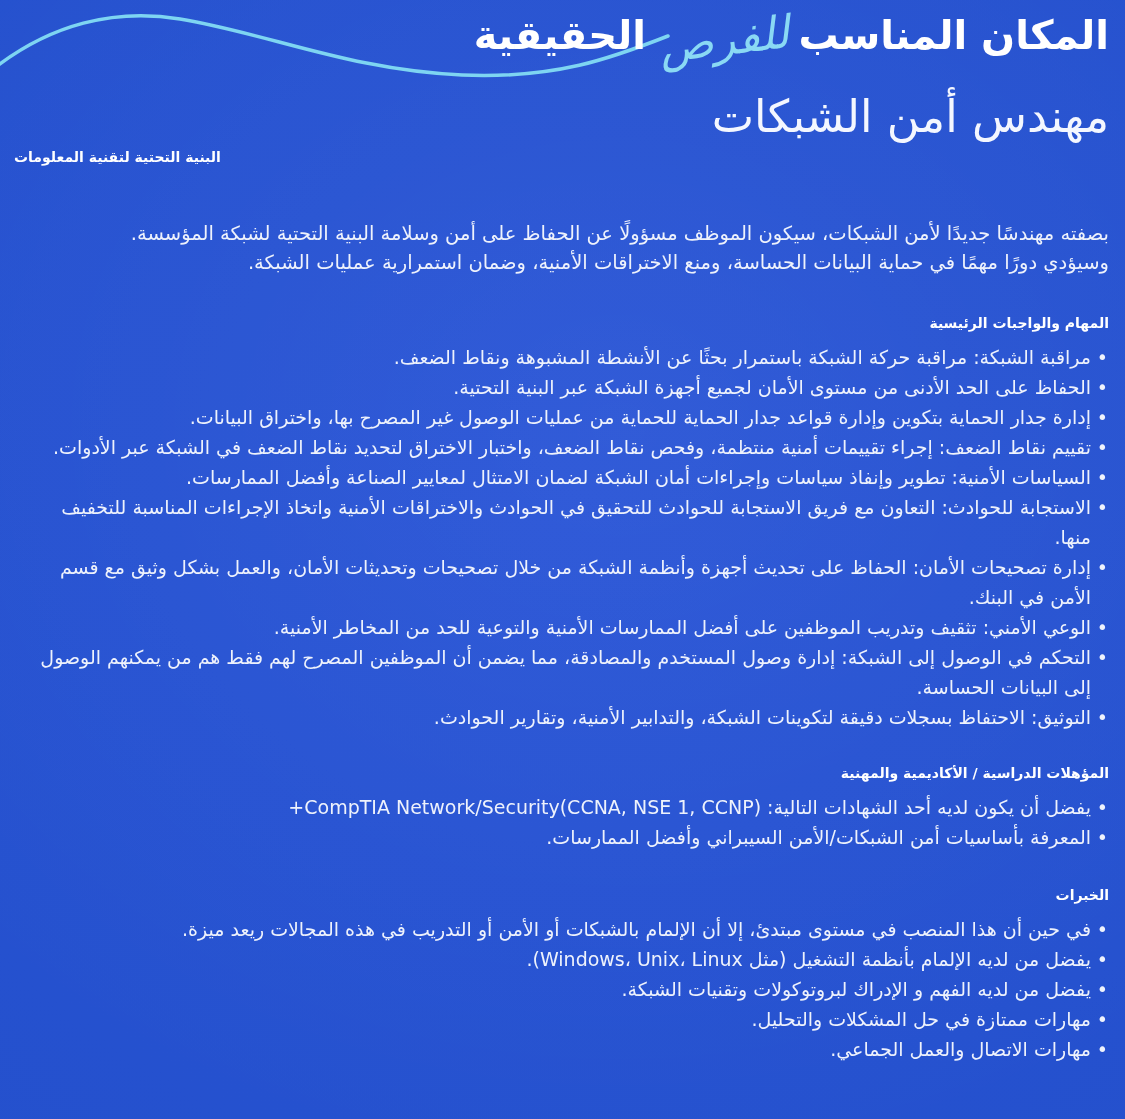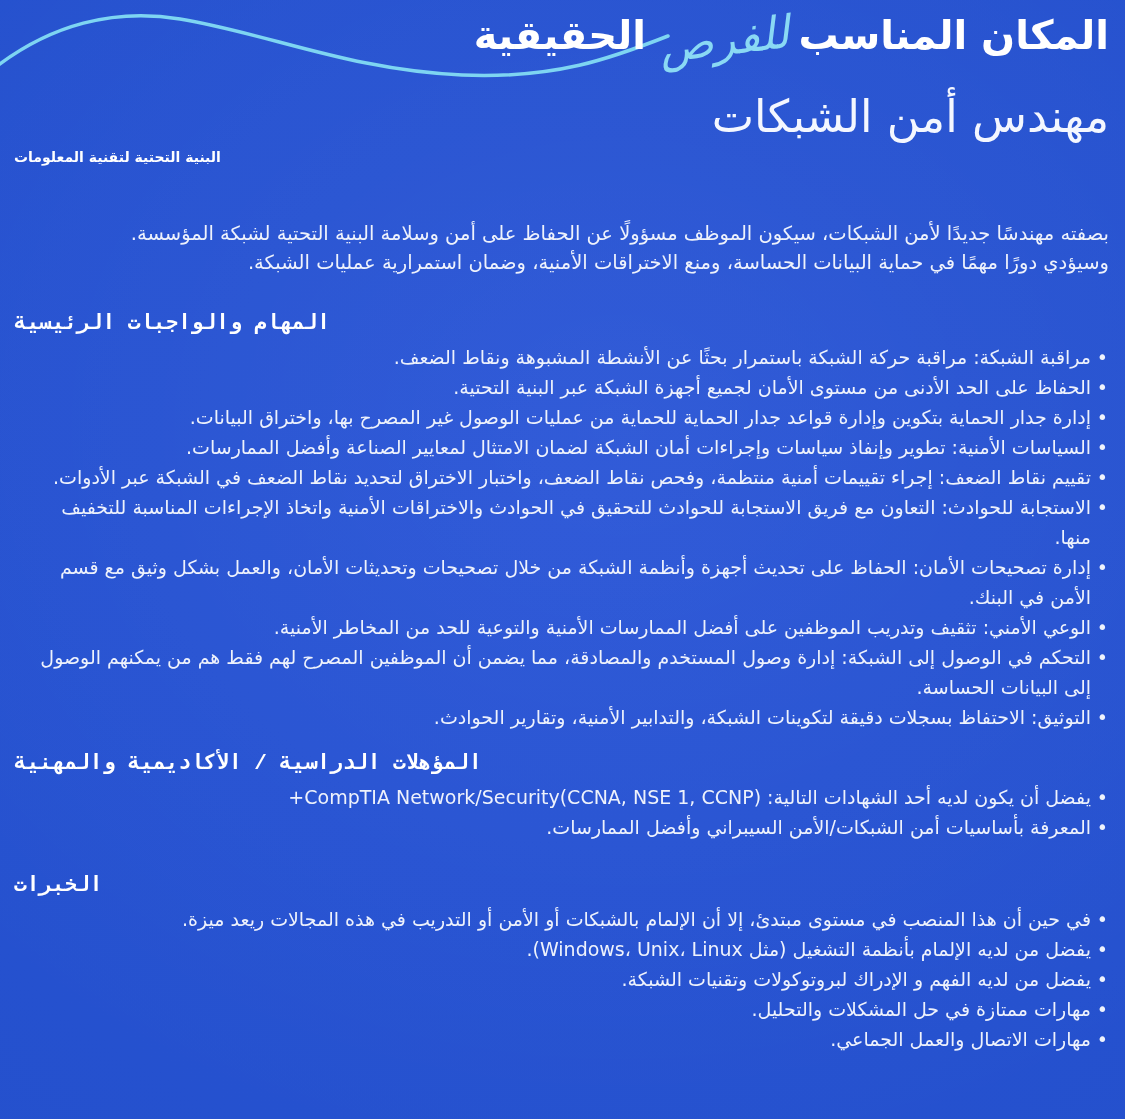--- a/index.html
+++ b/index.html
@@ -45,25 +45,25 @@
   }
   .job-subtitle {
     font-size:14px; font-weight:700; line-height:27px;
     color:#ffffff; text-align:left;
   }
 
   .intro { margin-top:48px; font-size:19.5px; line-height:29px; text-align:right; color:#eef2fc; }
   .intro-line { display:block; }
 
   .sec-heading {
-    font-size:21px; font-weight:700; line-height:27px;
-    color:#ffffff; text-align:left;font-family:Liberation Mono, monospace;
+    font-size:14px; font-weight:700; line-height:27px;
+    color:#ffffff; text-align:right;
   }
   .h-tasks { margin-top:33px; }
-  .h-quals { margin-top:18px; }
+  .h-quals { margin-top:28px; }
   .h-exp   { margin-top:30px; }
 
   ul.blist {
     list-style:none;
     margin:5px 0 0 16px;
     padding:0 18px 0 0;
   }
   ul.blist li {
     position:relative;
     font-size:19px; line-height:30px;
@@ -97,22 +97,22 @@
       <span class="intro-line">بصفته مهندسًا جديدًا لأمن الشبكات، سيكون الموظف مسؤولًا عن الحفاظ على أمن وسلامة البنية التحتية لشبكة المؤسسة.</span>
       <span class="intro-line">وسيؤدي دورًا مهمًا في حماية البيانات الحساسة، ومنع الاختراقات الأمنية، وضمان استمرارية عمليات الشبكة.</span>
     </p>
 
     <section>
       <h2 class="sec-heading h-tasks">المهام والواجبات الرئيسية</h2>
       <ul class="blist">
         <li>مراقبة الشبكة: مراقبة حركة الشبكة باستمرار بحثًا عن الأنشطة المشبوهة ونقاط الضعف.</li>
         <li>الحفاظ على الحد الأدنى من مستوى الأمان لجميع أجهزة الشبكة عبر البنية التحتية.</li>
         <li>إدارة جدار الحماية بتكوين وإدارة قواعد جدار الحماية للحماية من عمليات الوصول غير المصرح بها، واختراق البيانات.</li>
+        <li>تقييم نقاط الضعف: إجراء تقييمات أمنية منتظمة، وفحص نقاط الضعف، واختبار الاختراق لتحديد نقاط الضعف في الشبكة عبر الأدوات.</li>
         <li>السياسات الأمنية: تطوير وإنفاذ سياسات وإجراءات أمان الشبكة لضمان الامتثال لمعايير الصناعة وأفضل الممارسات.</li>
-        <li>تقييم نقاط الضعف: إجراء تقييمات أمنية منتظمة، وفحص نقاط الضعف، واختبار الاختراق لتحديد نقاط الضعف في الشبكة عبر الأدوات.</li>
         <li>الاستجابة للحوادث: التعاون مع فريق الاستجابة للحوادث للتحقيق في الحوادث والاختراقات الأمنية واتخاذ الإجراءات المناسبة للتخفيف منها.</li>
         <li>إدارة تصحيحات الأمان: الحفاظ على تحديث أجهزة وأنظمة الشبكة من خلال تصحيحات وتحديثات الأمان، والعمل بشكل وثيق مع قسم الأمن في البنك.</li>
         <li>الوعي الأمني: تثقيف وتدريب الموظفين على أفضل الممارسات الأمنية والتوعية للحد من المخاطر الأمنية.</li>
         <li>التحكم في الوصول إلى الشبكة: إدارة وصول المستخدم والمصادقة، مما يضمن أن الموظفين المصرح لهم فقط هم من يمكنهم الوصول إلى البيانات الحساسة.</li>
         <li>التوثيق: الاحتفاظ بسجلات دقيقة لتكوينات الشبكة، والتدابير الأمنية، وتقارير الحوادث.</li>
       </ul>
     </section>
 
     <section>
       <h2 class="sec-heading h-quals">المؤهلات الدراسية / الأكاديمية والمهنية</h2>

